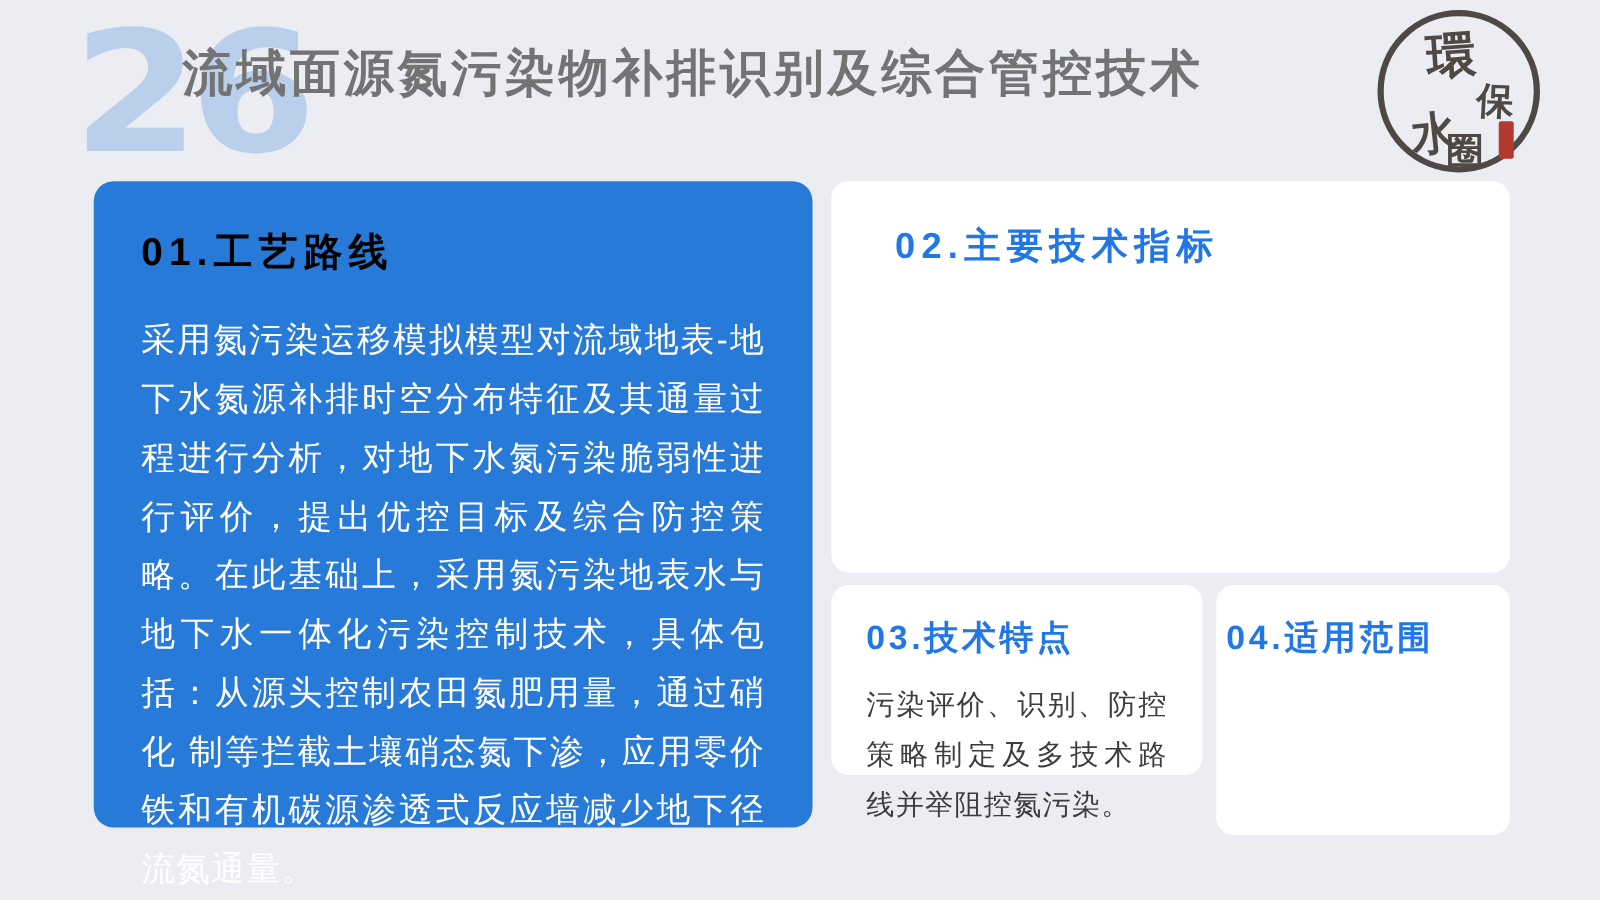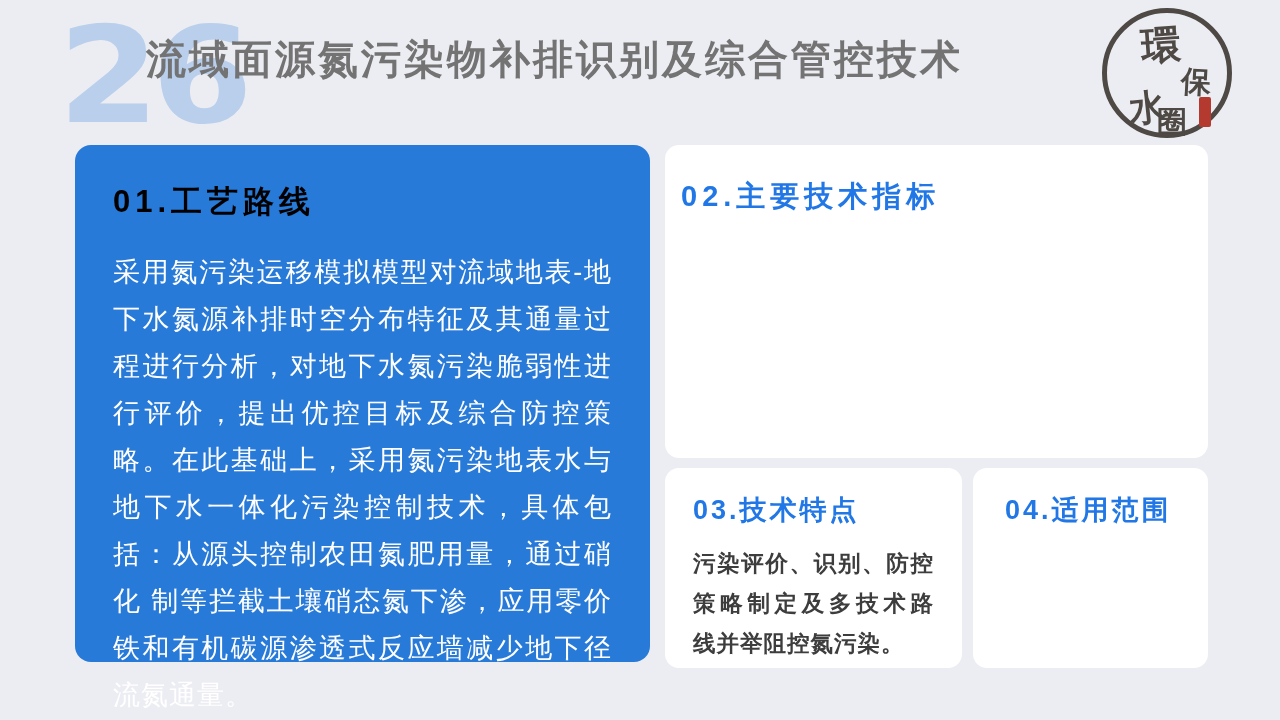--- a/index.html
+++ b/index.html
@@ -78,48 +78,47 @@
   }
   .card-blue p {
     margin-top: 26px;
     color: #ffffff;
     font-size: 27px; line-height: 47px;
     letter-spacing: 1px;
   }
 
   .card-white { background: #ffffff; border-radius: 14px; }
 
-  .card-ind { left: 665px; top: 145px; width: 543px; height: 313px; padding: 28px 16px; }
+  .card-ind { left: 665px; top: 145px; width: 543px; height: 313px; padding: 28px 51px; }
   .card-ind h2 {
     margin-top: 4px;
     color: #2177e5;
     font-size: 29px; font-weight: 800;
     letter-spacing: 5px;
   }
   .card-ind p {
     margin-top: 22px;
     color: #3d3d3d;
     font-size: 27px; line-height: 45px;
     letter-spacing: 2.5px;
   }
 
-  .card-feat  { left: 665px; top: 468px; width: 297px; height: 200px; padding: 22px 28px; }
-  .card-scope { left: 973px; top: 468px; width: 235px; height: 200px; padding: 22px 32px; }
+  .card-feat  { left: 665px; top: 468px; width: 297px; height: 152px; padding: 22px 28px; }
+  .card-scope { left: 973px; top: 468px; width: 235px; height: 200px; padding: 22px 8px; }
   .card-small h2 {
     margin-top: 2px;
     color: #2177e5;
     font-size: 27px; font-weight: 800;
     letter-spacing: 3px;
   }
   .card-small p {
     margin-top: 16px;
     color: #3d3d3d;
     font-size: 22.5px; line-height: 40px;
     letter-spacing: 1px;
-    font-weight: bold;
   }
 </style>
 </head>
 <body>
 
 <div class="slide">
 
   <div class="big-number">26</div>
 
   <h1 class="title">流域面源氮污染物补排识别及综合管控技术</h1>

